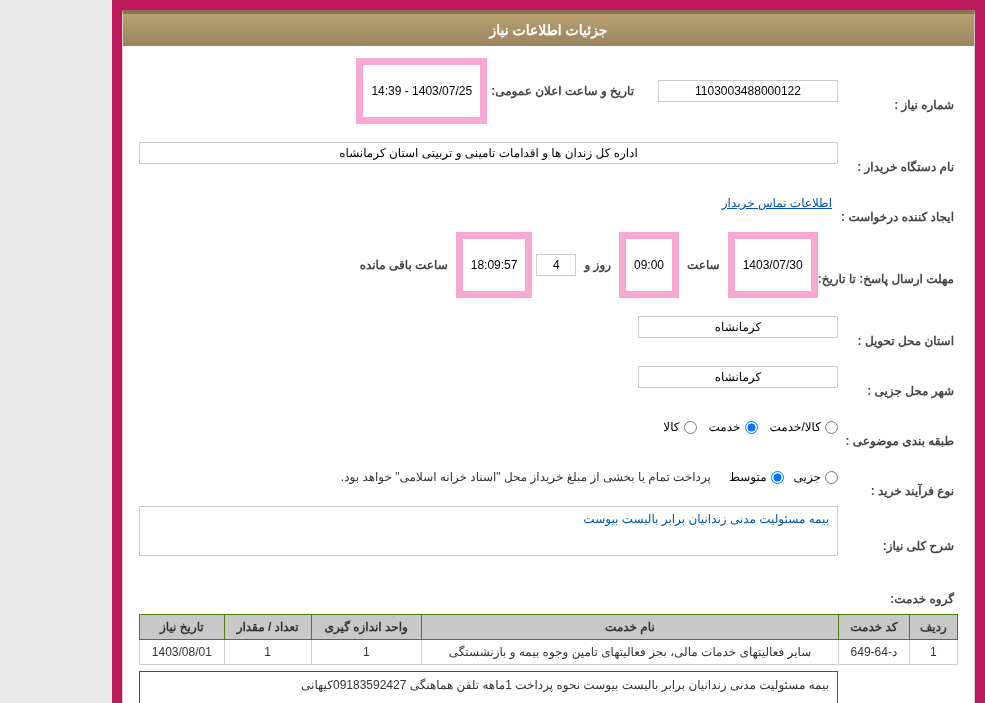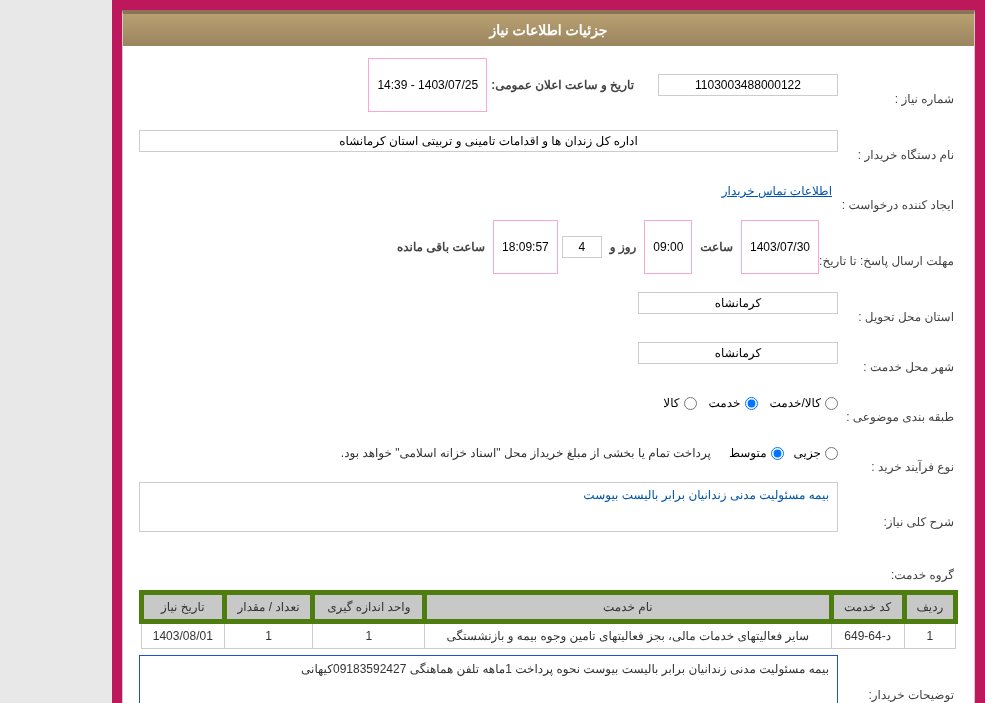--- a/index.html
+++ b/index.html
@@ -32,21 +32,21 @@
       padding: 12px 16px;
     }
     .info-row {
       display: flex;
       align-items: center;
       margin-bottom: 8px;
       min-height: 26px;
     }
     .label {
       color: #444;
-      font-weight: normal;
+      font-weight: bold;
       white-space: nowrap;
       min-width: 120px;
       text-align: right;
       padding-right: 4px;
       margin-top: 28px;
     }
     .value-box {
       border: 1px solid #ccc;
       background: #fff;
       padding: 3px 6px;
@@ -56,21 +56,21 @@
     .value-text {
       padding: 3px 6px;
       color: #333;
     }
     .link-text {
       color: #0055aa;
       cursor: pointer;
       text-decoration: underline;
     }
     .datetime-box {
-      border: 1px solid #f9a8d4;
+      border: 7px solid #f9a8d4;
       padding: 19px 8px;
       background: #fff;
       text-align: center;
     }
     
     .section-header {
       background: linear-gradient(to bottom, #c8b88a, #a89060);
       color: #fff;
       padding: 5px 10px;
       font-weight: bold;
@@ -79,24 +79,24 @@
       text-align: right;
     }
     
     .data-table {
       width: 100%;
       border-collapse: collapse;
       margin: 6px 0;
     }
     .data-table th {
       background: #c8c8c8;
-      border: 5px solid #4d7c0f;
+      border: 1px solid #4d7c0f;
       padding: 5px 8px;
       text-align: center;
-      font-weight: normal;
+      font-weight: bold;
       color: #333;
     }
     .data-table td {
       border: 1px solid #ccc;
       padding: 5px 8px;
       text-align: center;
       color: #333;
     }
     .data-table tr:nth-child(even) td { background: #f5f5f5; }
     
@@ -219,21 +219,21 @@
           <span class="inline-label">ساعت باقی مانده</span>
         </div>
       </div>
 
       <div class="info-row">
         <span class="label">استان محل تحویل :</span>
         <div class="value-box" style="min-width:200px;">کرمانشاه</div>
       </div>
 
       <div class="info-row">
-        <span class="label">شهر محل خدمت :</span>
+        <span class="label">شهر محل جزیی :</span>
         <div class="value-box" style="min-width:200px;">کرمانشاه</div>
       </div>
 
       <div class="info-row">
         <span class="label">طبقه بندی موضوعی :</span>
         <div class="radio-group">
           <div class="radio-item">
             <input type="radio" name="category" style="">
             <span>کالا/خدمت</span>
           </div>

